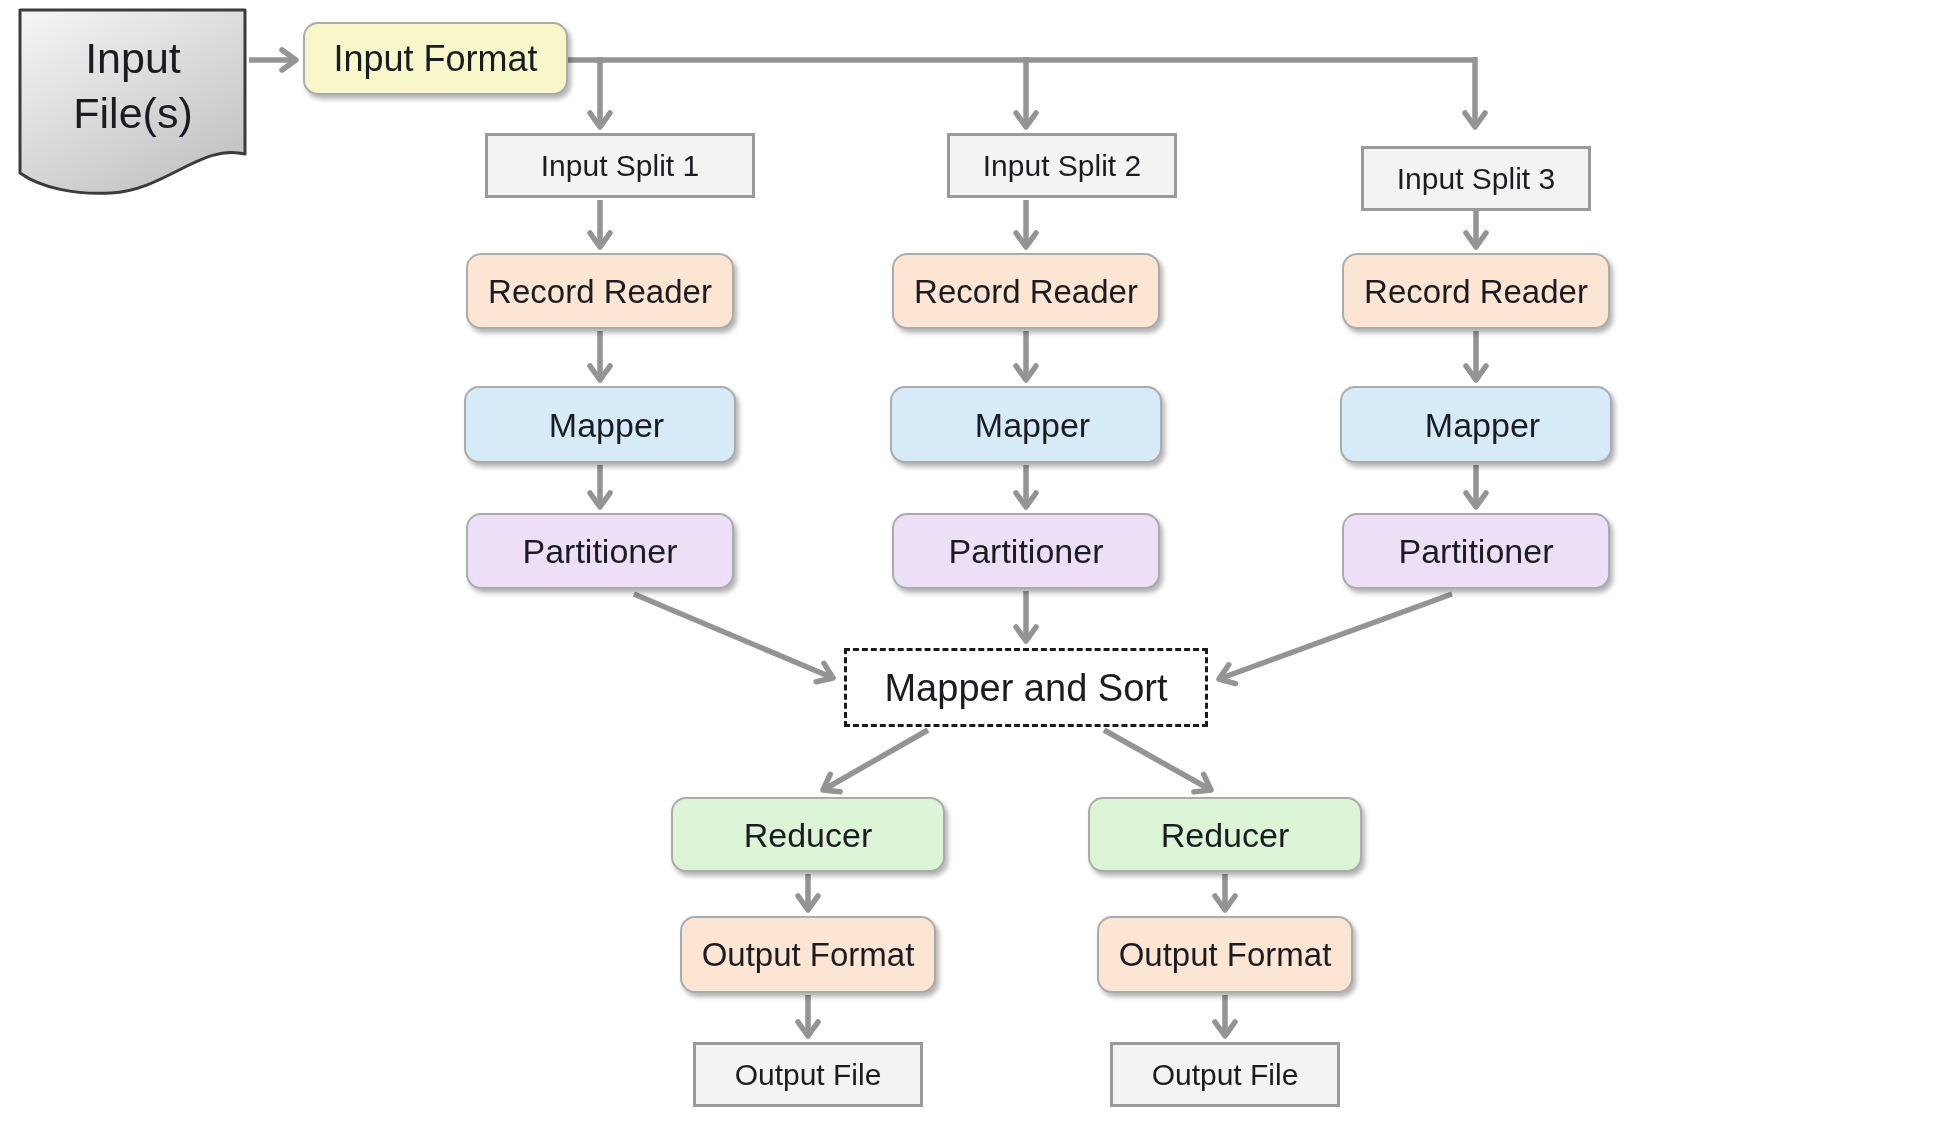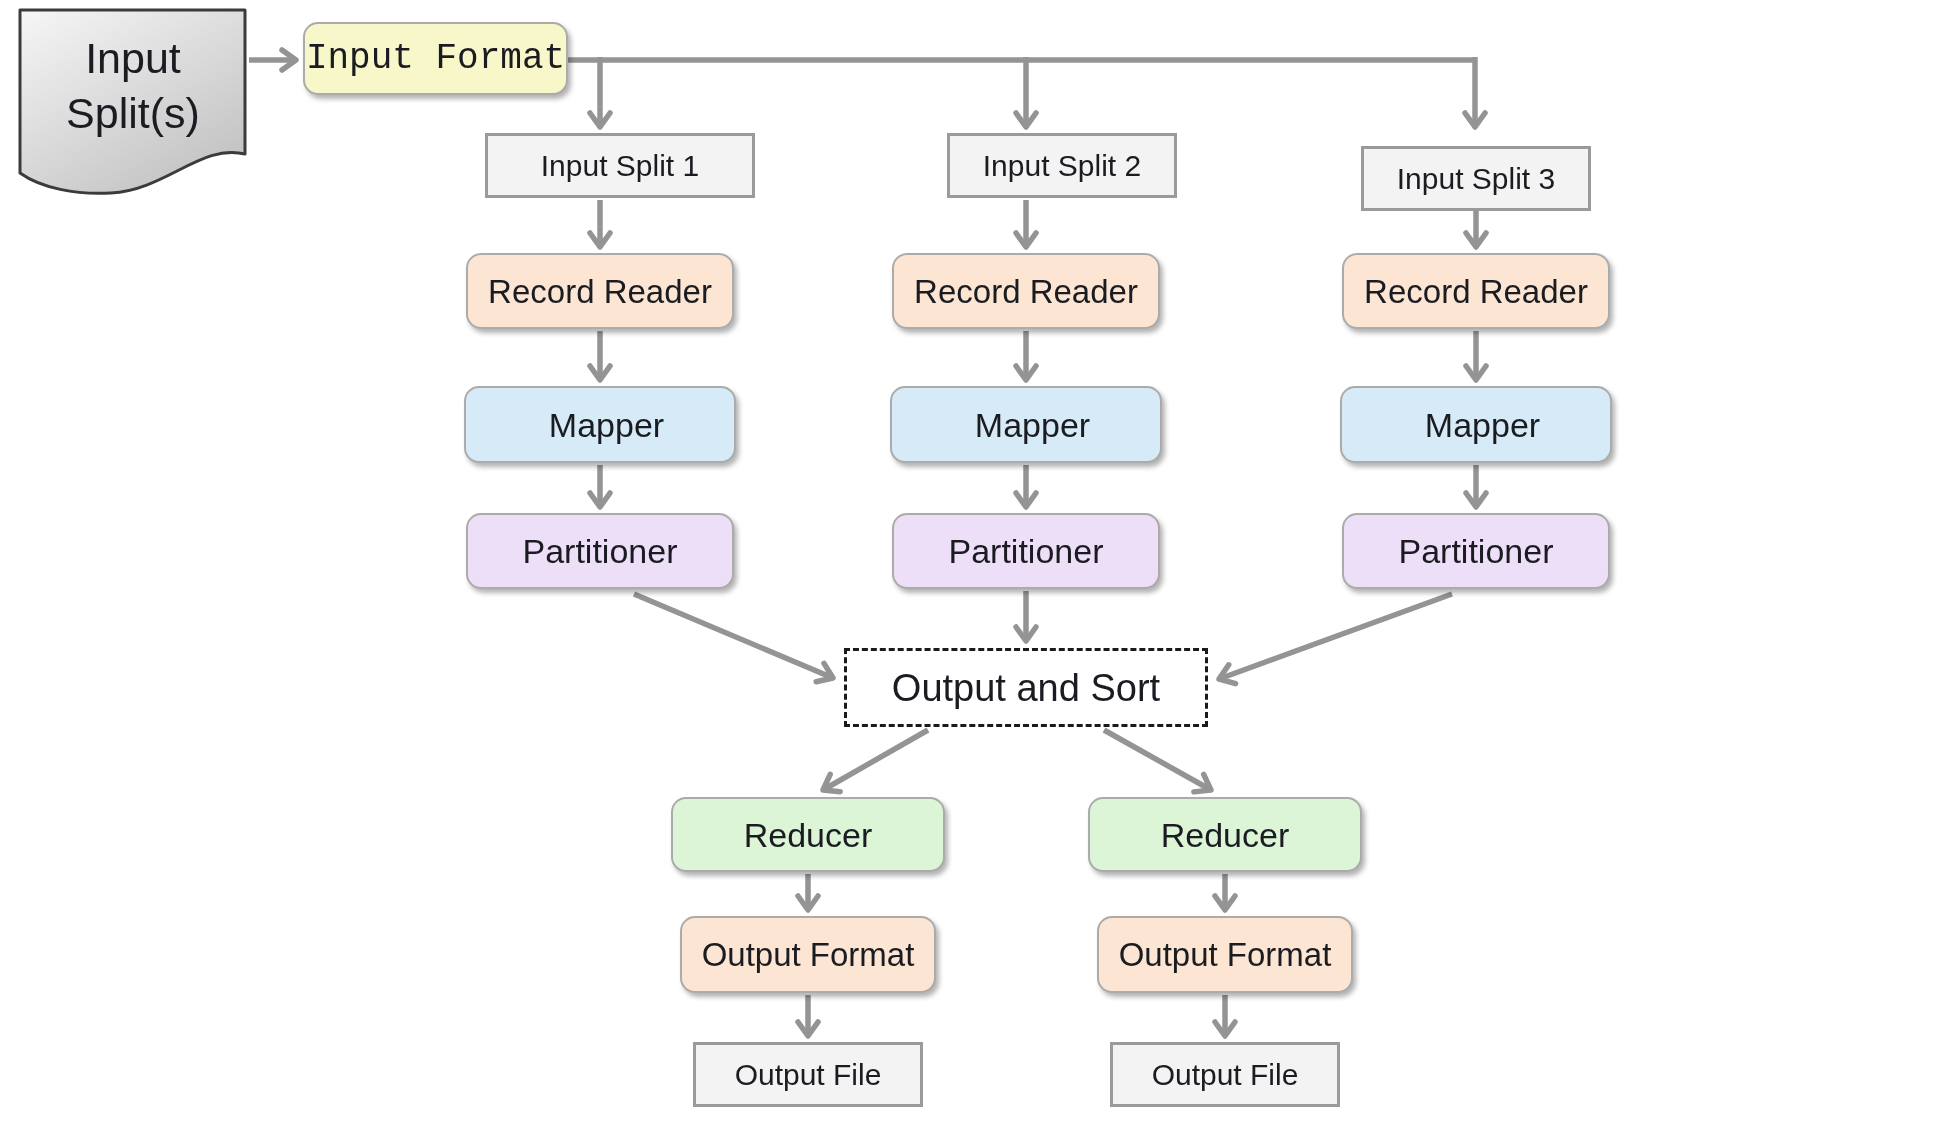--- a/index.html
+++ b/index.html
@@ -30,21 +30,21 @@
     border:2px solid var(--c_border_rounded,#ababab);
     box-shadow:3px 4px 5px rgba(0,0,0,0.30);
   }
   .square{
     border:3px solid var(--c_border_square,#9a9a9a);
   }
   .dashed{
     border:3px dashed var(--c_dash,#1a1a1a);
     background:var(--c_white,#ffffff);
   }
-  .fill-yellow{background:var(--c_yellow,#f7f7c9);font-family:Liberation Mono, monospace;}
+  .fill-yellow{background:var(--c_yellow,#f7f7c9);}
   .fill-gray{background:var(--c_gray_fill,#f3f3f3);}
   .fill-peach{background:var(--c_peach,#fce6d3);}
   .fill-blue{background:var(--c_blue,#d6ebf7);padding-left:13px;}
   .fill-lavender{background:var(--c_lavender,#eddff7);}
   .fill-green{background:var(--c_green,#dcf5d6);}
   .abs{position:absolute;z-index:2;}
   .doc-label{
     position:absolute;z-index:3;
     display:flex;flex-direction:column;align-items:center;justify-content:center;
     font-size:43px;line-height:1.28;
@@ -101,42 +101,42 @@
     <defs>
       <linearGradient id="docgrad" x1="0" y1="0" x2="0.7" y2="1">
         <stop offset="0" stop-color="#f6f6f6"></stop>
         <stop offset="1" stop-color="#c3c3c3"></stop>
       </linearGradient>
     </defs>
     <path d="M8,8 L233,8 L233,152 C 190,141 154,188 99,191 C 64,193 29,186 8,171 Z" fill="url(#docgrad)" stroke="var(--c_doc_border,#3b3b3b)" stroke-width="3" stroke-linejoin="round"></path>
   </svg>
   <div class="doc-label" style="left:20px;top:16px;width:226px;height:140px">
     <div>Input</div>
-    <div>Split(s)</div>
+    <div>File(s)</div>
   </div>
 
   <div class="node rounded fill-yellow" style="left:303px;top:22px;width:265px;height:73px;font-size:36px">Input Format</div>
 
   <div class="node square fill-gray" style="left:485px;top:133px;width:270px;height:65px;font-size:30px">Input Split 1</div>
   <div class="node square fill-gray" style="left:947px;top:133px;width:230px;height:65px;font-size:30px">Input Split 2</div>
   <div class="node square fill-gray" style="left:1361px;top:146px;width:230px;height:65px;font-size:30px">Input Split 3</div>
 
   <div class="node rounded fill-peach" style="left:466px;top:253px;width:268px;height:76px;font-size:33px">Record Reader</div>
   <div class="node rounded fill-peach" style="left:892px;top:253px;width:268px;height:76px;font-size:33px">Record Reader</div>
   <div class="node rounded fill-peach" style="left:1342px;top:253px;width:268px;height:76px;font-size:33px">Record Reader</div>
 
   <div class="node rounded fill-blue" style="left:464px;top:386px;width:272px;height:77px;font-size:34px">Mapper</div>
   <div class="node rounded fill-blue" style="left:890px;top:386px;width:272px;height:77px;font-size:34px">Mapper</div>
   <div class="node rounded fill-blue" style="left:1340px;top:386px;width:272px;height:77px;font-size:34px">Mapper</div>
 
   <div class="node rounded fill-lavender" style="left:466px;top:513px;width:268px;height:76px;font-size:34px">Partitioner</div>
   <div class="node rounded fill-lavender" style="left:892px;top:513px;width:268px;height:76px;font-size:34px">Partitioner</div>
   <div class="node rounded fill-lavender" style="left:1342px;top:513px;width:268px;height:76px;font-size:34px">Partitioner</div>
 
-  <div class="node dashed" style="left:844px;top:648px;width:364px;height:79px;font-size:38px">Output and Sort</div>
+  <div class="node dashed" style="left:844px;top:648px;width:364px;height:79px;font-size:38px">Mapper and Sort</div>
 
   <div class="node rounded fill-green" style="left:671px;top:797px;width:274px;height:75px;font-size:34px">Reducer</div>
   <div class="node rounded fill-green" style="left:1088px;top:797px;width:274px;height:75px;font-size:34px">Reducer</div>
 
   <div class="node rounded fill-peach" style="left:680px;top:916px;width:256px;height:77px;font-size:33px">Output Format</div>
   <div class="node rounded fill-peach" style="left:1097px;top:916px;width:256px;height:77px;font-size:33px">Output Format</div>
 
   <div class="node square fill-gray" style="left:693px;top:1042px;width:230px;height:65px;font-size:30px">Output File</div>
   <div class="node square fill-gray" style="left:1110px;top:1042px;width:230px;height:65px;font-size:30px">Output File</div>
 

